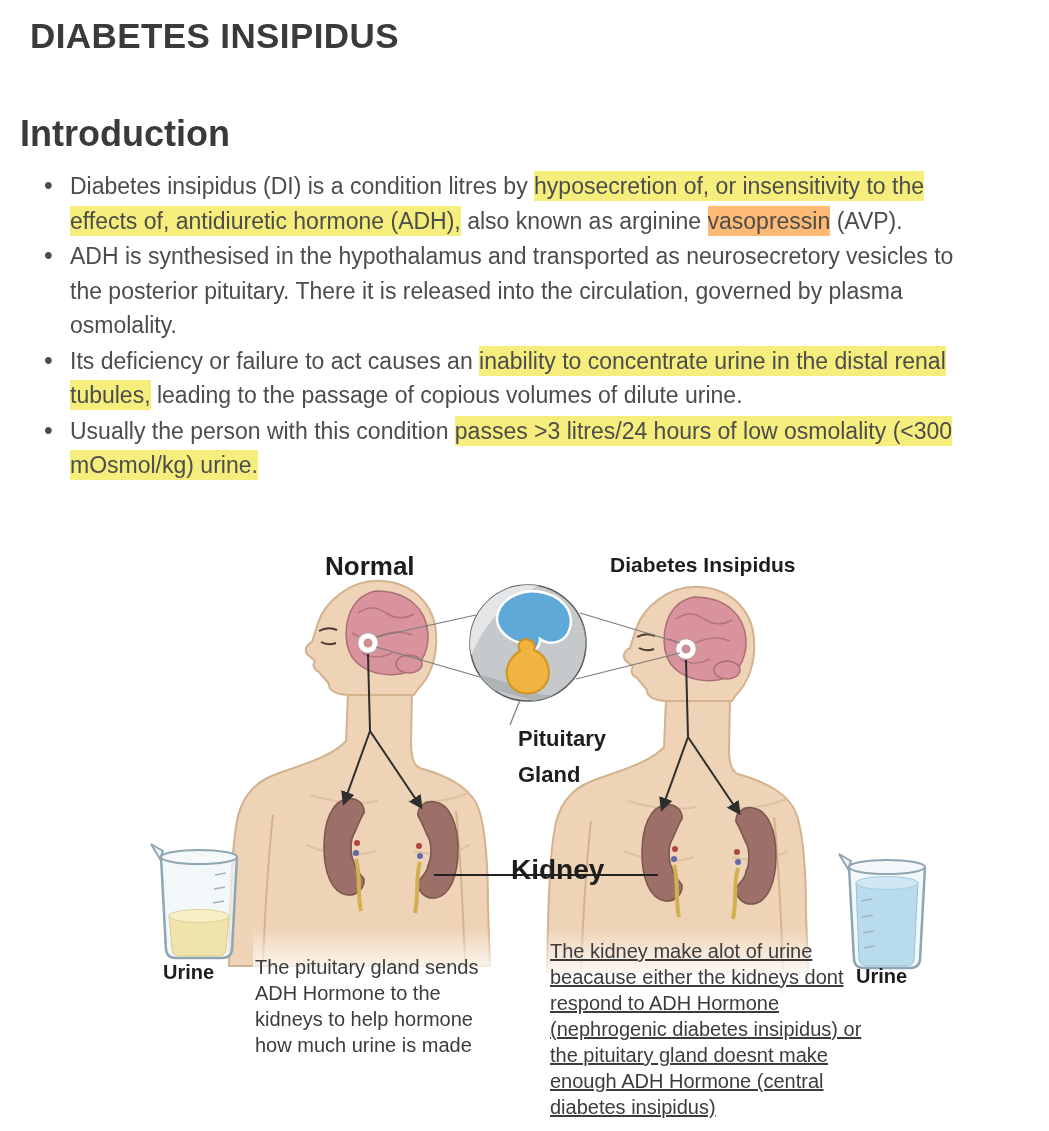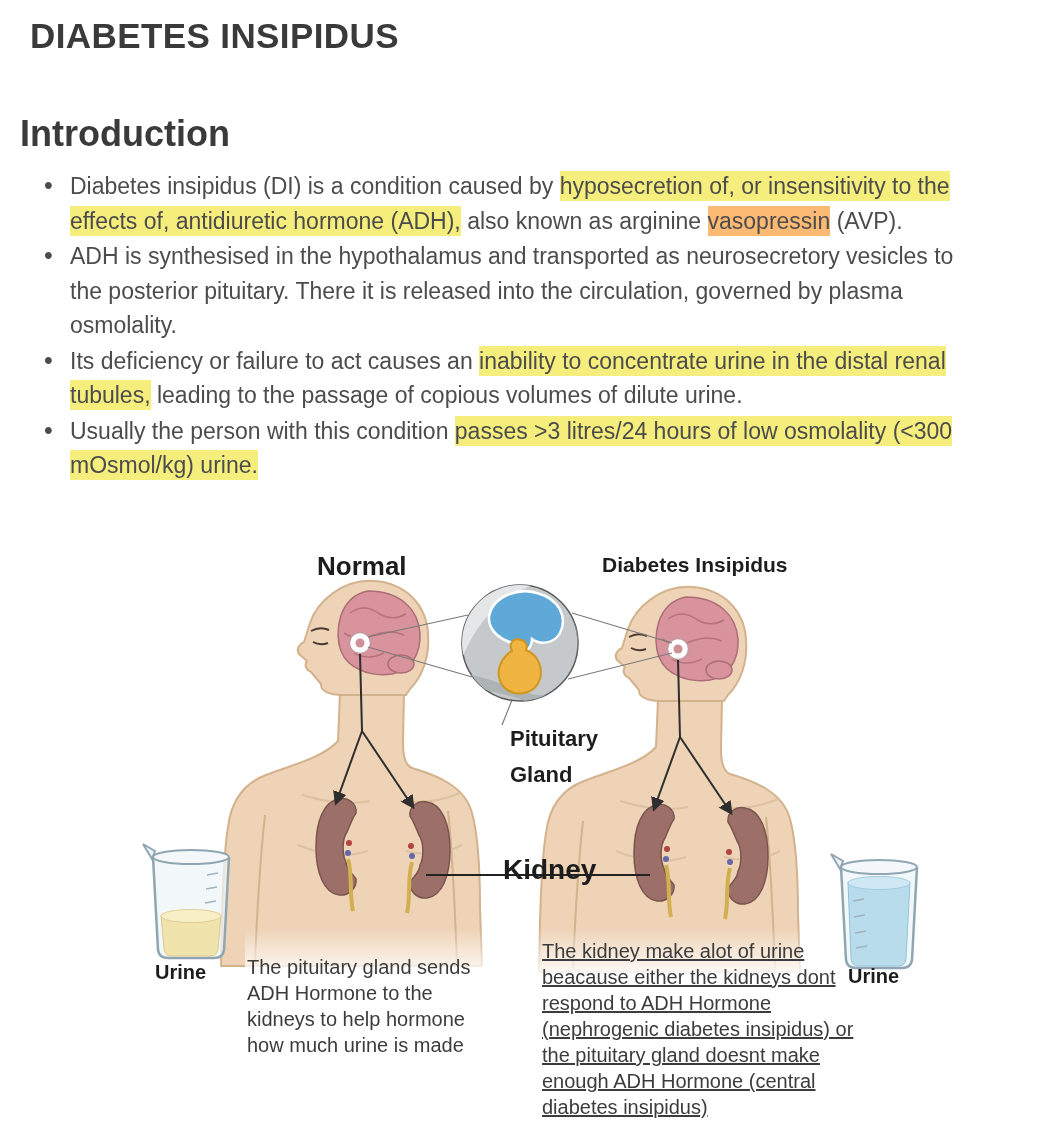--- a/index.html
+++ b/index.html
@@ -24,21 +24,21 @@
     list-style:none; margin:0 0 0 70px; padding:0;
     width:885px; font-size:23px; line-height:34.5px; color:#4c4c4c;
   }
   ul.intro-list li { position:relative; margin:0 0 1px 0; }
   ul.intro-list li::before {
     content:"\2022"; position:absolute; left:-26px; top:-1px;
     font-size:25px; color:#4c4c4c;
   }
   .hl { padding:2px 0; }
   .diagram {
-    position:absolute; left:2px; top:545px; width:831px; height:586px;
+    position:absolute; left:10px; top:545px; width:831px; height:586px;
   }
   .diagram svg { position:absolute; left:0; top:0; }
   .dlabel {
     position:absolute; font-weight:700; color:#1d1d1d; white-space:nowrap;
   }
   .lbl-normal   { left:315px; top:6px;   font-size:26px; }
   .lbl-di       { left:600px; top:8px;   font-size:21px; }
   .lbl-pit      { left:508px; top:176px; font-size:22px; line-height:36px; white-space:normal; width:96px; }
   .lbl-kidney   { left:501px; top:309px; font-size:28px; }
   .lbl-urine-l  { left:153px; top:416px; font-size:20px; }
@@ -49,21 +49,21 @@
   .caption-left  { left:245px; top:409px; width:258px; }
   .caption-right { left:540px; top:393px; width:318px;text-decoration:underline; }
 </style>
 </head>
 <body>
 
 <h1 class="doc-title">DIABETES INSIPIDUS</h1>
 <h2 class="section-heading">Introduction</h2>
 
 <ul class="intro-list">
-    <li><span>Diabetes insipidus (DI) is a condition caused by </span><span class="hl" style="background: rgb(245, 238, 124);">hyposecretion of, or insensitivity to the effects of, antidiuretic hormone (ADH),</span><span> also known as arginine </span><span class="hl" style="background: #fdba74;">vasopressin</span><span> (AVP).</span></li>
+    <li><span>Diabetes insipidus (DI) is a condition litres by </span><span class="hl" style="background: rgb(245, 238, 124);">hyposecretion of, or insensitivity to the effects of, antidiuretic hormone (ADH),</span><span> also known as arginine </span><span class="hl" style="background: #fdba74;">vasopressin</span><span> (AVP).</span></li>
     <li><span>ADH is synthesised in the hypothalamus and transported as neurosecretory vesicles to the posterior pituitary. There it is released into the circulation, governed by plasma osmolality.</span></li>
     <li><span>Its deficiency or failure to act causes an </span><span class="hl" style="background: rgb(245, 238, 124);">inability to concentrate urine in the distal renal tubules,</span><span> leading to the passage of copious volumes of dilute urine.</span></li>
     <li><span>Usually the person with this condition </span><span class="hl" style="background: rgb(245, 238, 124);">passes &gt;3 litres/24 hours of low osmolality (&lt;300 mOsmol/kg) urine.</span></li>
   </ul>
 
 <figure class="diagram" style="margin:0;">
 
   <svg width="1049" height="586" viewBox="0 0 1049 586">
     <defs>
       <marker id="arrow" viewBox="0 0 10 10" refX="8" refY="5" markerWidth="7" markerHeight="7" orient="auto-start-reverse">

